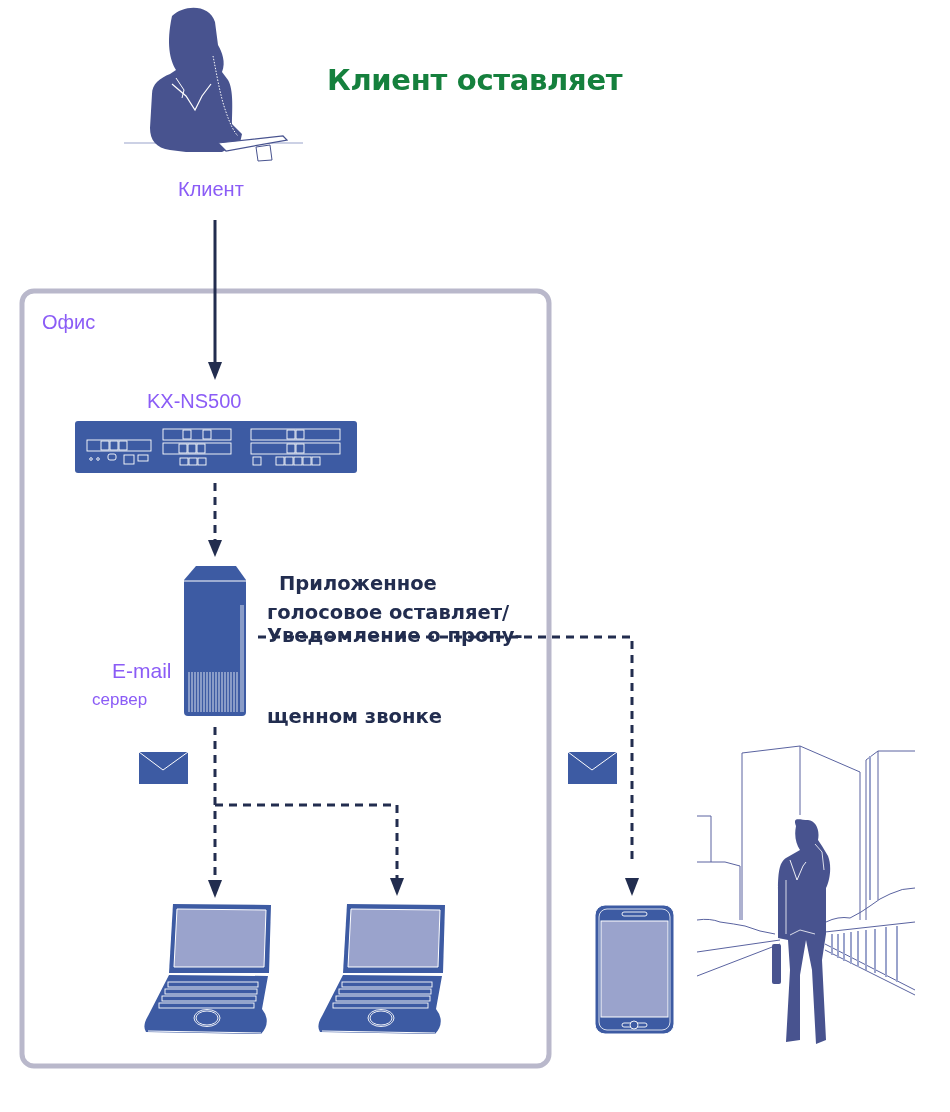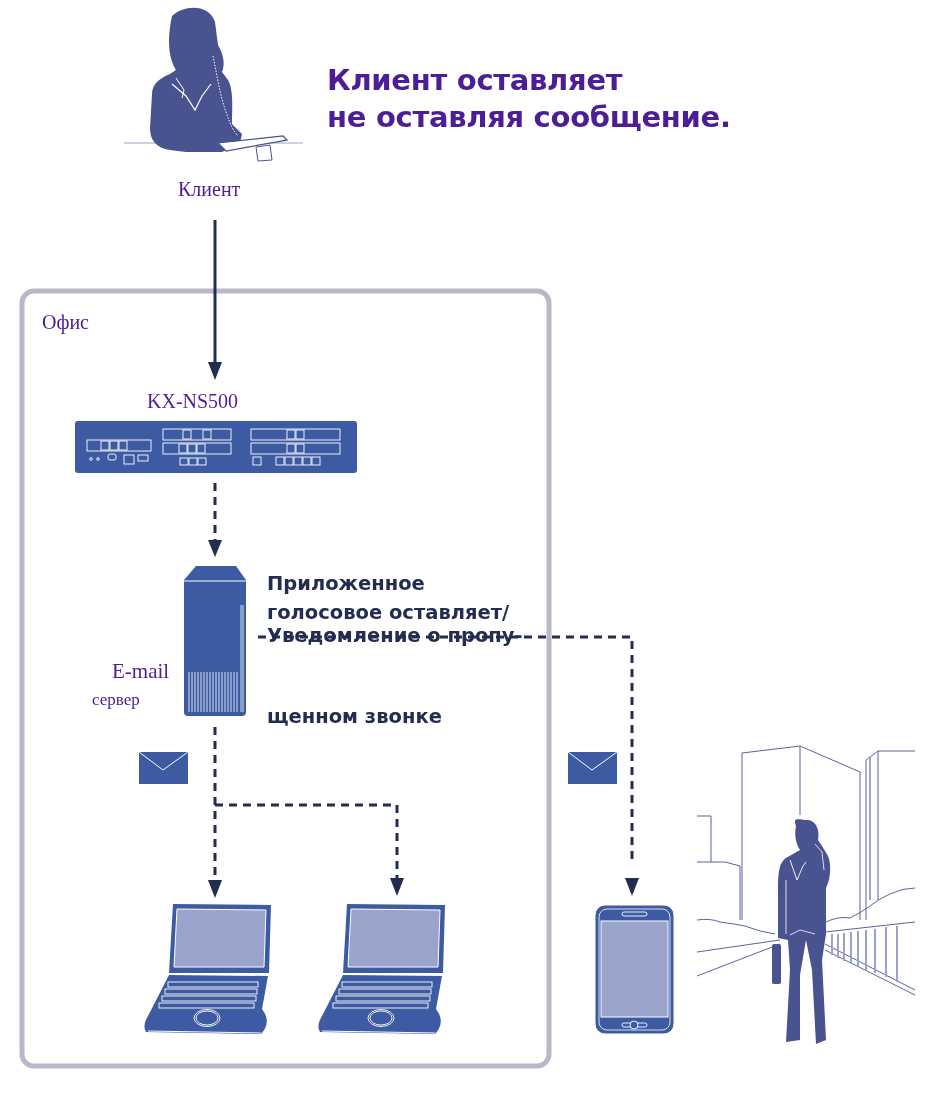--- a/index.html
+++ b/index.html
@@ -1,21 +1,21 @@
 <!DOCTYPE html>
 <html><head>
   <meta charset="utf-8">
   <style>
     html, body { margin: 0; padding: 0; background: #ffffff; }
     body { width: 950px; height: 1112px; position: relative; overflow: hidden;
            font-family: "DejaVu Sans", "Liberation Sans", sans-serif; }
     #diagram { position: absolute; left: 0; top: 0; }
-    .label { position: absolute; color: #4c1d95; font-family: Liberation Serif, serif; white-space: nowrap; }
+    .label { position: absolute; color: #8b5cf6; font-family: Liberation Sans, sans-serif; white-space: nowrap; }
     .headline { position: absolute; left: 327px; top: 62px; font-size: 29px; line-height: 37px;
-                color: #4c1d95; font-weight: bold; letter-spacing: -0.3px; }
+                color: #15803d; font-weight: bold; letter-spacing: -0.3px; }
     .headline div { white-space: nowrap; }
     .caption { position: absolute; left: 267px; font-size: 19.5px; line-height: 30px; color: #222d4f; font-weight: bold; white-space: nowrap; }
   </style>
 </head>
 <body>
 
 <svg id="diagram" width="950" height="1112" viewBox="0 0 950 1112">
   <defs>
     <marker id="arrowhead" markerWidth="10" markerHeight="12" refX="5" refY="11" orient="auto" markerUnits="userSpaceOnUse">
     </marker>
@@ -191,28 +191,27 @@
     <rect x="772" y="944" width="9" height="40" rx="2" fill="#48538f"></rect>
     <path d="M790 860 L797 880 L803 866 L806 862" fill="none" stroke="#ffffff" stroke-width="0.9"></path>
     <path d="M786 880 L786 934" fill="none" stroke="#ffffff" stroke-width="0.8"></path>
     <path d="M790 935 L800 930 L815 934" fill="none" stroke="#ffffff" stroke-width="0.8"></path>
     <path d="M815 844 L822 852 L824 870" fill="none" stroke="#ffffff" stroke-width="0.8"></path>
   </g>
 </svg>
 
 <div class="headline">
   <div>Клиент оставляет</div>
-  <div>не оставляя сообщение.</div>
 </div>
 
 <div class="label" style="left:178px; top:178px; font-size:20px;">Клиент</div>
 
 <div class="label" style="left:42px; top:311px; font-size:20px;">Офис</div>
 
 <div class="label" style="left:147px; top:390px; font-size:20px;">KX-NS500</div>
 
 <div class="label" style="left:112px; top:659px; font-size:21px;">E-mail</div>
 <div class="label" style="left:92px; top:690px; font-size:17px;">сервер</div>
 
-<div class="caption" style="top:569px;">Приложенное</div>
+<div class="caption" style="top:569px;margin-left:12px;">Приложенное</div>
 <div class="caption" style="top:598px;">голосовое оставляет/</div>
 <div class="caption" style="top:621px;">Уведомление о пропу-</div>
 <div class="caption" style="top:702px;">щенном звонке</div>
 
 </body></html>

